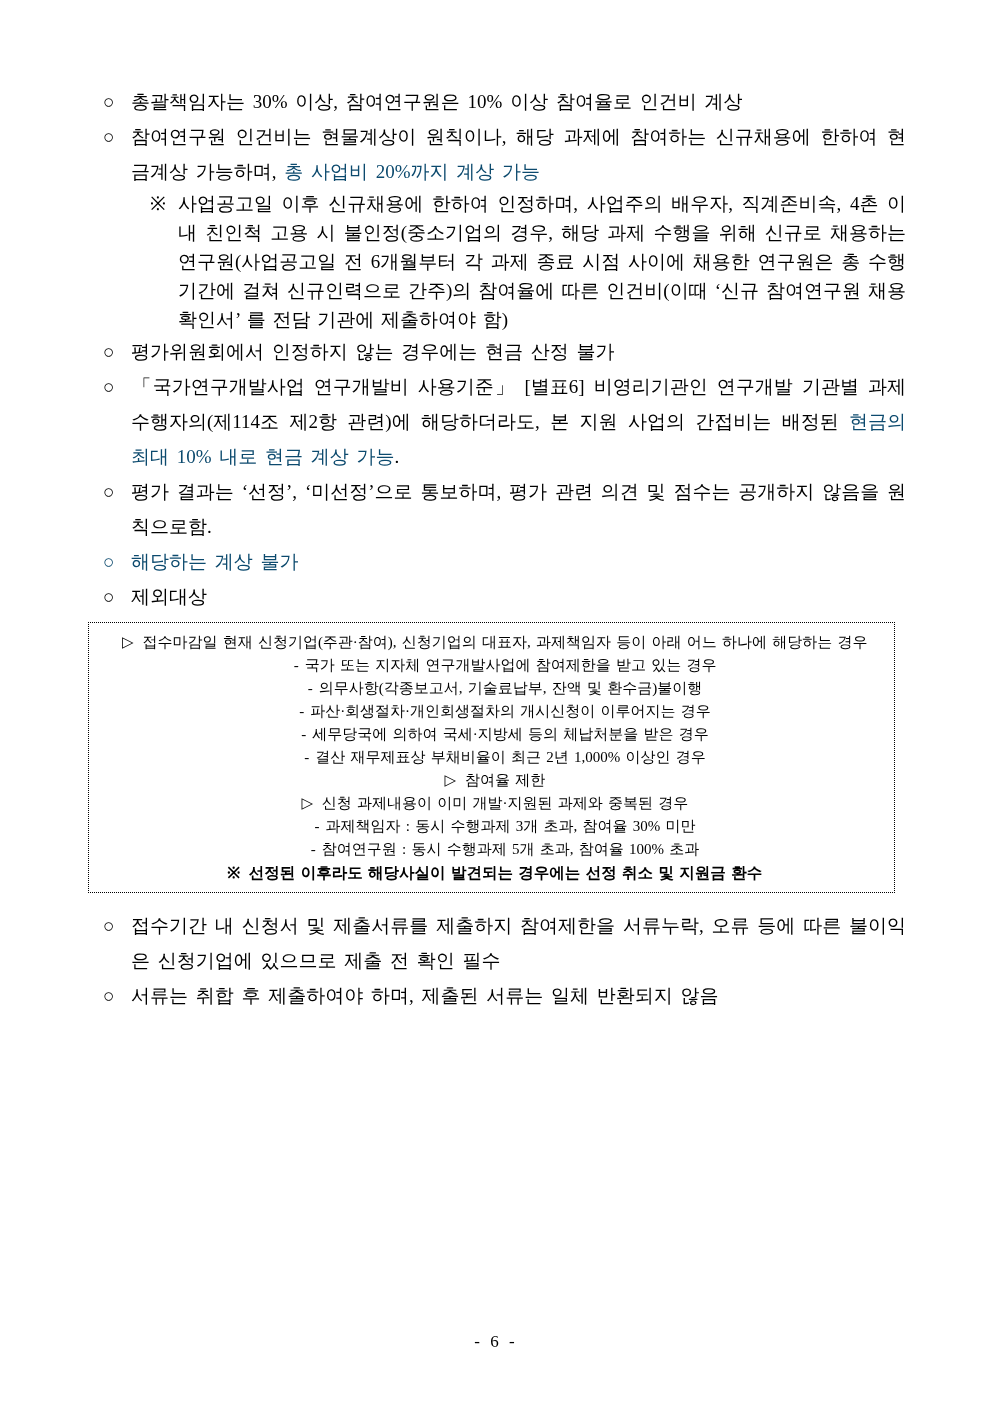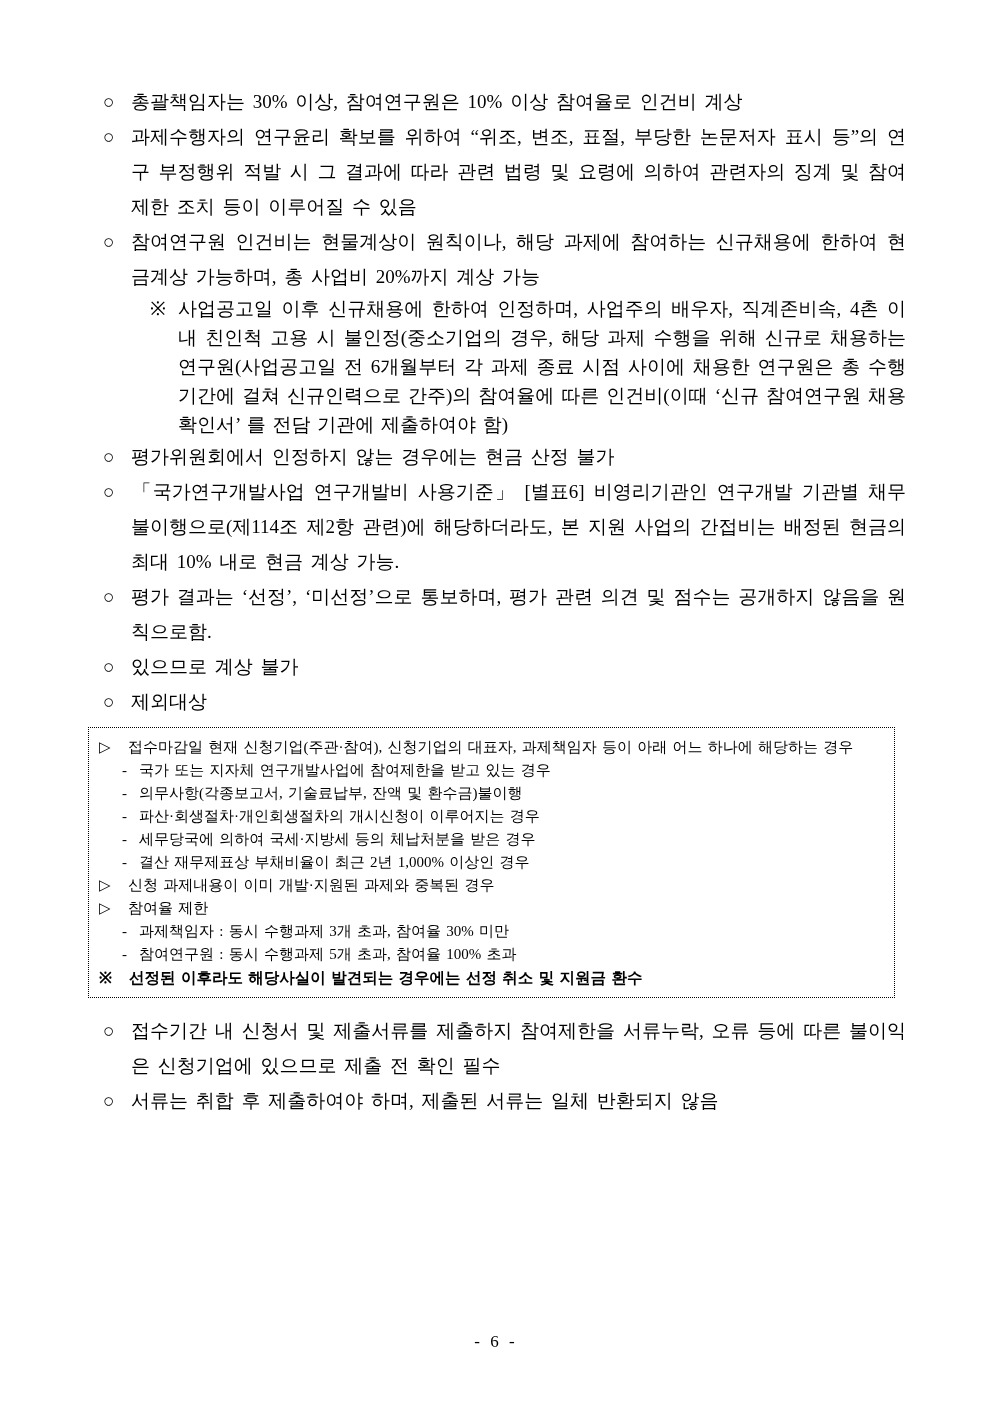--- a/index.html
+++ b/index.html
@@ -39,33 +39,33 @@
     text-align: justify;
     margin-left: 75px;
     text-indent: -28px;
     word-spacing: 2px;
   }
   .note .marker {
     display: inline-block;
     width: 28px;
     text-indent: 0;
   }
-  .blue { color: #000000; }
+  .blue { color: #0c4a6e; }
 
   .box {
     box-sizing: border-box;
     margin: 8px 0 15px -15px;
     width: 807px;
     border: 1px dotted #000000;
     padding: 8px 12px 8px 10px;
     font-size: 15px;
     line-height: 23px;
     word-spacing: 1.5px;
   }
-  .box-line { text-align: left; }
+  .box-line { text-align: center; }
   .box-line .marker { display: inline-block; text-indent: 0; }
   .lvl-arrow { margin-left: 29px; text-indent: -29px; }
   .lvl-arrow .marker { width: 29px; }
   .lvl-dash { margin-left: 40px; text-indent: -17px; }
   .lvl-dash .marker { width: 17px; }
   .lvl-note { margin-left: 30px; text-indent: -30px; font-weight: bold; font-size: 15.5px; }
   .lvl-note .marker { width: 30px; }
 
   .footer {
     position: absolute;
@@ -76,38 +76,37 @@
     letter-spacing: 3px;
   }
 </style>
 </head>
 <body>
 
 <div class="page">
   <div class="content">
     <div id="bullets-top">
         <p class="bullet"><span class="marker">○</span><span>총괄책임자는 30% 이상, 참여연구원은 10% 이상 참여율로 인건비 계상</span></p>
-        <p class="bullet"><span class="marker">○</span><span>과제수행자의 연구윤리 확보를 위하여 “위조, 변조, 표절, 부당한 논문저자 표시 등”의 연구 부정행위 적발 시 그 결과에 따라 관련 법령 및 요령에 의하여 관련자의 징계 및 참여제한 조치 등이 이루어질 수 있음</span></p>
         <p class="bullet"><span class="marker">○</span><span>참여연구원 인건비는 현물계상이 원칙이나, 해당 과제에 참여하는 신규채용에 한하여 현금계상 가능하며, </span><span class="blue">총 사업비 20%까지 계상 가능</span></p>
         <p class="note"><span class="marker">※</span><span>사업공고일 이후 신규채용에 한하여 인정하며, 사업주의 배우자, 직계존비속, 4촌 이내 친인척 고용 시 불인정(중소기업의 경우, 해당 과제 수행을 위해 신규로 채용하는 연구원(사업공고일 전 6개월부터 각 과제 종료 시점 사이에 채용한 연구원은 총 수행 기간에 걸쳐 신규인력으로 간주)의 참여율에 따른 인건비(이때 ‘신규 참여연구원 채용 확인서’ 를 전담 기관에 제출하여야 함)</span></p>
         <p class="bullet"><span class="marker">○</span><span>평가위원회에서 인정하지 않는 경우에는 현금 산정 불가</span></p>
-        <p class="bullet"><span class="marker">○</span><span>「국가연구개발사업 연구개발비 사용기준」 [별표6] 비영리기관인 연구개발 기관별 채무불이행으로(제114조 제2항 관련)에 해당하더라도, 본 지원 사업의 간접비는 배정된 </span><span class="blue">현금의 최대 10% 내로 현금 계상 가능</span><span>.</span></p>
+        <p class="bullet"><span class="marker">○</span><span>「국가연구개발사업 연구개발비 사용기준」 [별표6] 비영리기관인 연구개발 기관별 과제수행자의(제114조 제2항 관련)에 해당하더라도, 본 지원 사업의 간접비는 배정된 </span><span class="blue">현금의 최대 10% 내로 현금 계상 가능</span><span>.</span></p>
         <p class="bullet"><span class="marker">○</span><span>평가 결과는 ‘선정’, ‘미선정’으로 통보하며, 평가 관련 의견 및 점수는 공개하지 않음을 원칙으로함.</span></p>
-        <p class="bullet"><span class="marker blue">○</span><span class="blue">있으므로 계상 불가</span></p>
+        <p class="bullet"><span class="marker blue">○</span><span class="blue">해당하는 계상 불가</span></p>
         <p class="bullet"><span class="marker">○</span><span>제외대상</span></p>
       </div>
     <div class="box" id="exclusion-box">
         <div class="box-line lvl-arrow"><span class="marker">▷</span><span>접수마감일 현재 신청기업(주관·참여), 신청기업의 대표자, 과제책임자 등이 아래 어느 하나에 해당하는 경우</span></div>
         <div class="box-line lvl-dash"><span class="marker">-</span><span>국가 또는 지자체 연구개발사업에 참여제한을 받고 있는 경우</span></div>
         <div class="box-line lvl-dash"><span class="marker">-</span><span>의무사항(각종보고서, 기술료납부, 잔액 및 환수금)불이행</span></div>
         <div class="box-line lvl-dash"><span class="marker">-</span><span>파산·회생절차·개인회생절차의 개시신청이 이루어지는 경우</span></div>
         <div class="box-line lvl-dash"><span class="marker">-</span><span>세무당국에 의하여 국세·지방세 등의 체납처분을 받은 경우</span></div>
         <div class="box-line lvl-dash"><span class="marker">-</span><span>결산 재무제표상 부채비율이 최근 2년 1,000% 이상인 경우</span></div>
+        <div class="box-line lvl-arrow"><span class="marker">▷</span><span>참여율 제한</span></div>
         <div class="box-line lvl-arrow"><span class="marker">▷</span><span>신청 과제내용이 이미 개발·지원된 과제와 중복된 경우</span></div>
-        <div class="box-line lvl-arrow"><span class="marker">▷</span><span>참여율 제한</span></div>
         <div class="box-line lvl-dash"><span class="marker">-</span><span>과제책임자 : 동시 수행과제 3개 초과, 참여율 30% 미만</span></div>
         <div class="box-line lvl-dash"><span class="marker">-</span><span>참여연구원 : 동시 수행과제 5개 초과, 참여율 100% 초과</span></div>
         <div class="box-line lvl-note"><span class="marker">※</span><span>선정된 이후라도 해당사실이 발견되는 경우에는 선정 취소 및 지원금 환수</span></div>
       </div>
     <div id="bullets-bottom">
         <p class="bullet"><span class="marker">○</span><span>접수기간 내 신청서 및 제출서류를 제출하지 참여제한을 서류누락, 오류 등에 따른 불이익은 신청기업에 있으므로 제출 전 확인 필수</span></p>
         <p class="bullet"><span class="marker">○</span><span>서류는 취합 후 제출하여야 하며, 제출된 서류는 일체 반환되지 않음</span></p>
       </div>
   </div>
   <div class="footer">- 6 -</div>

